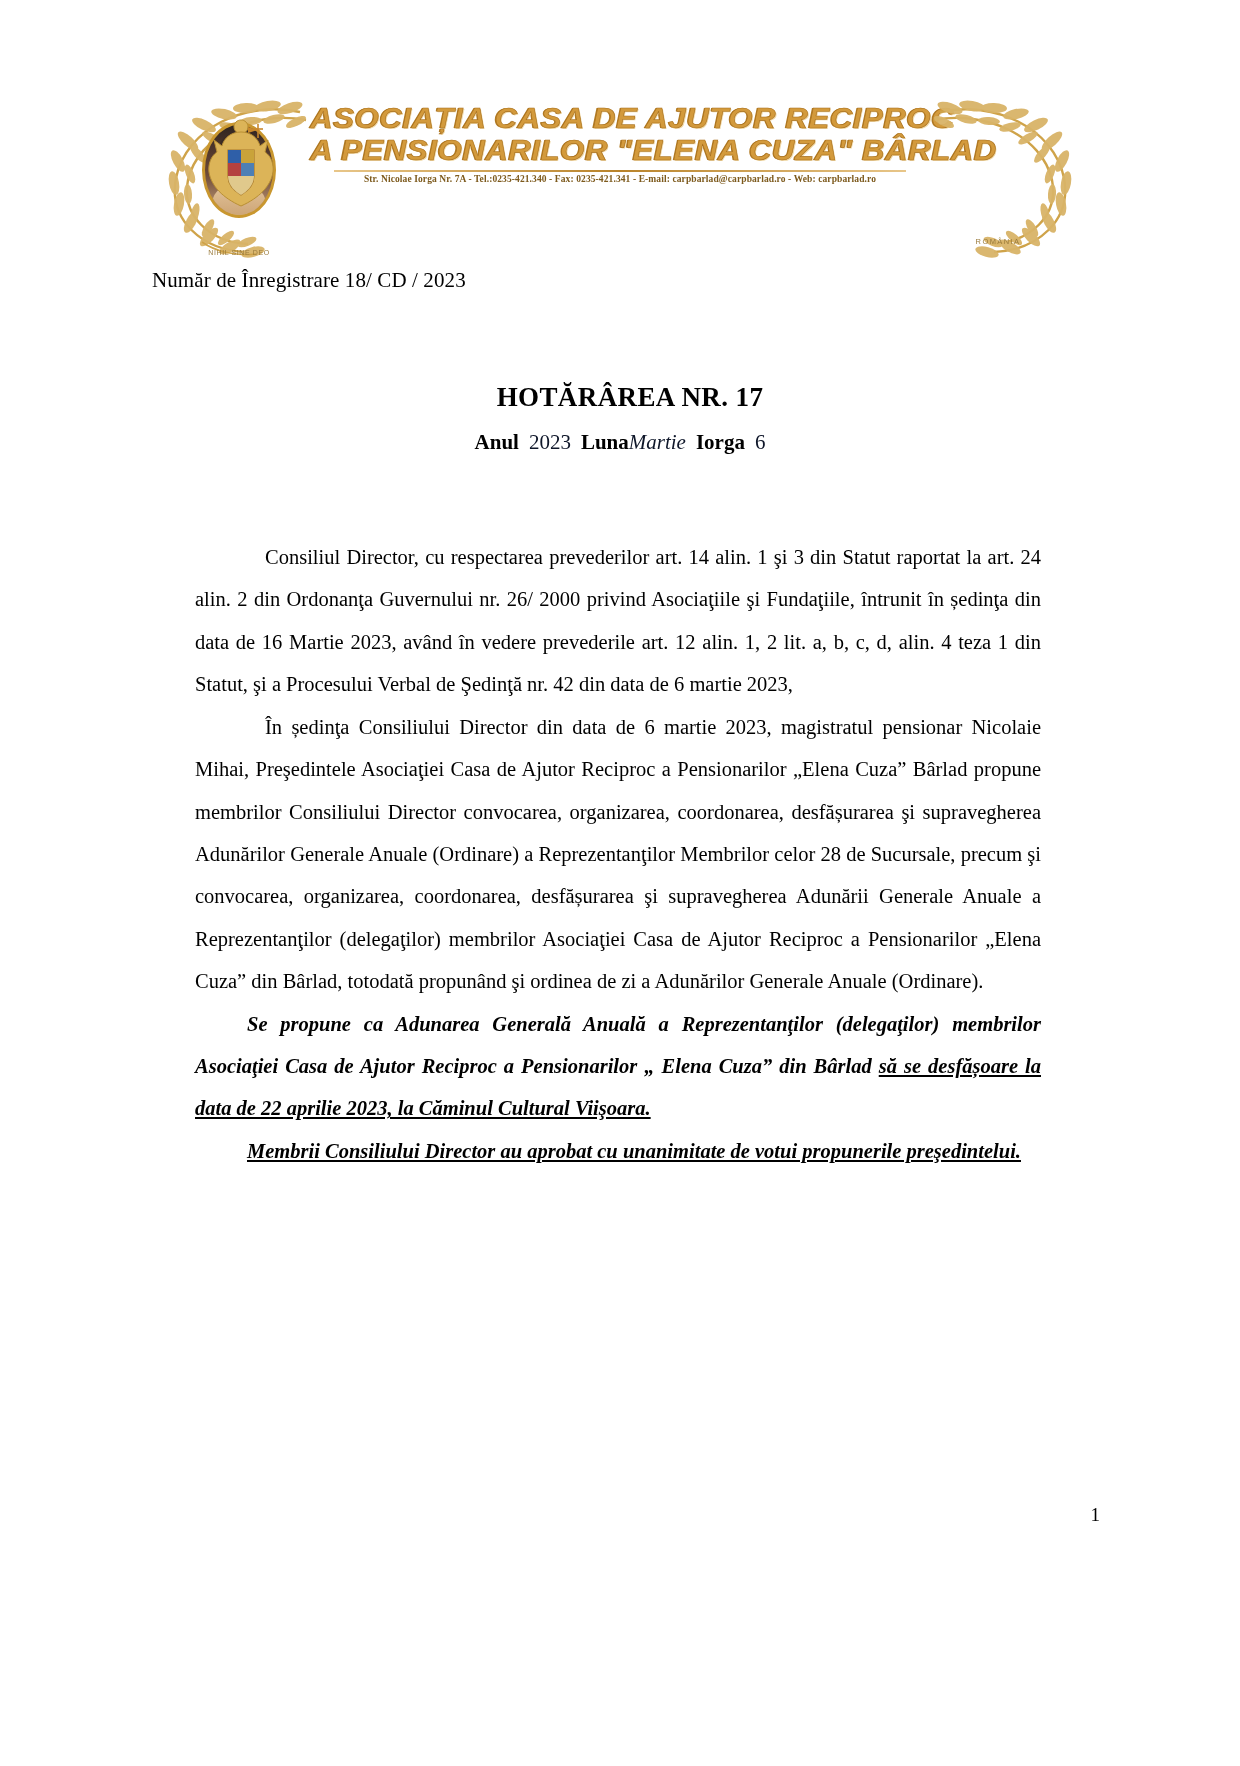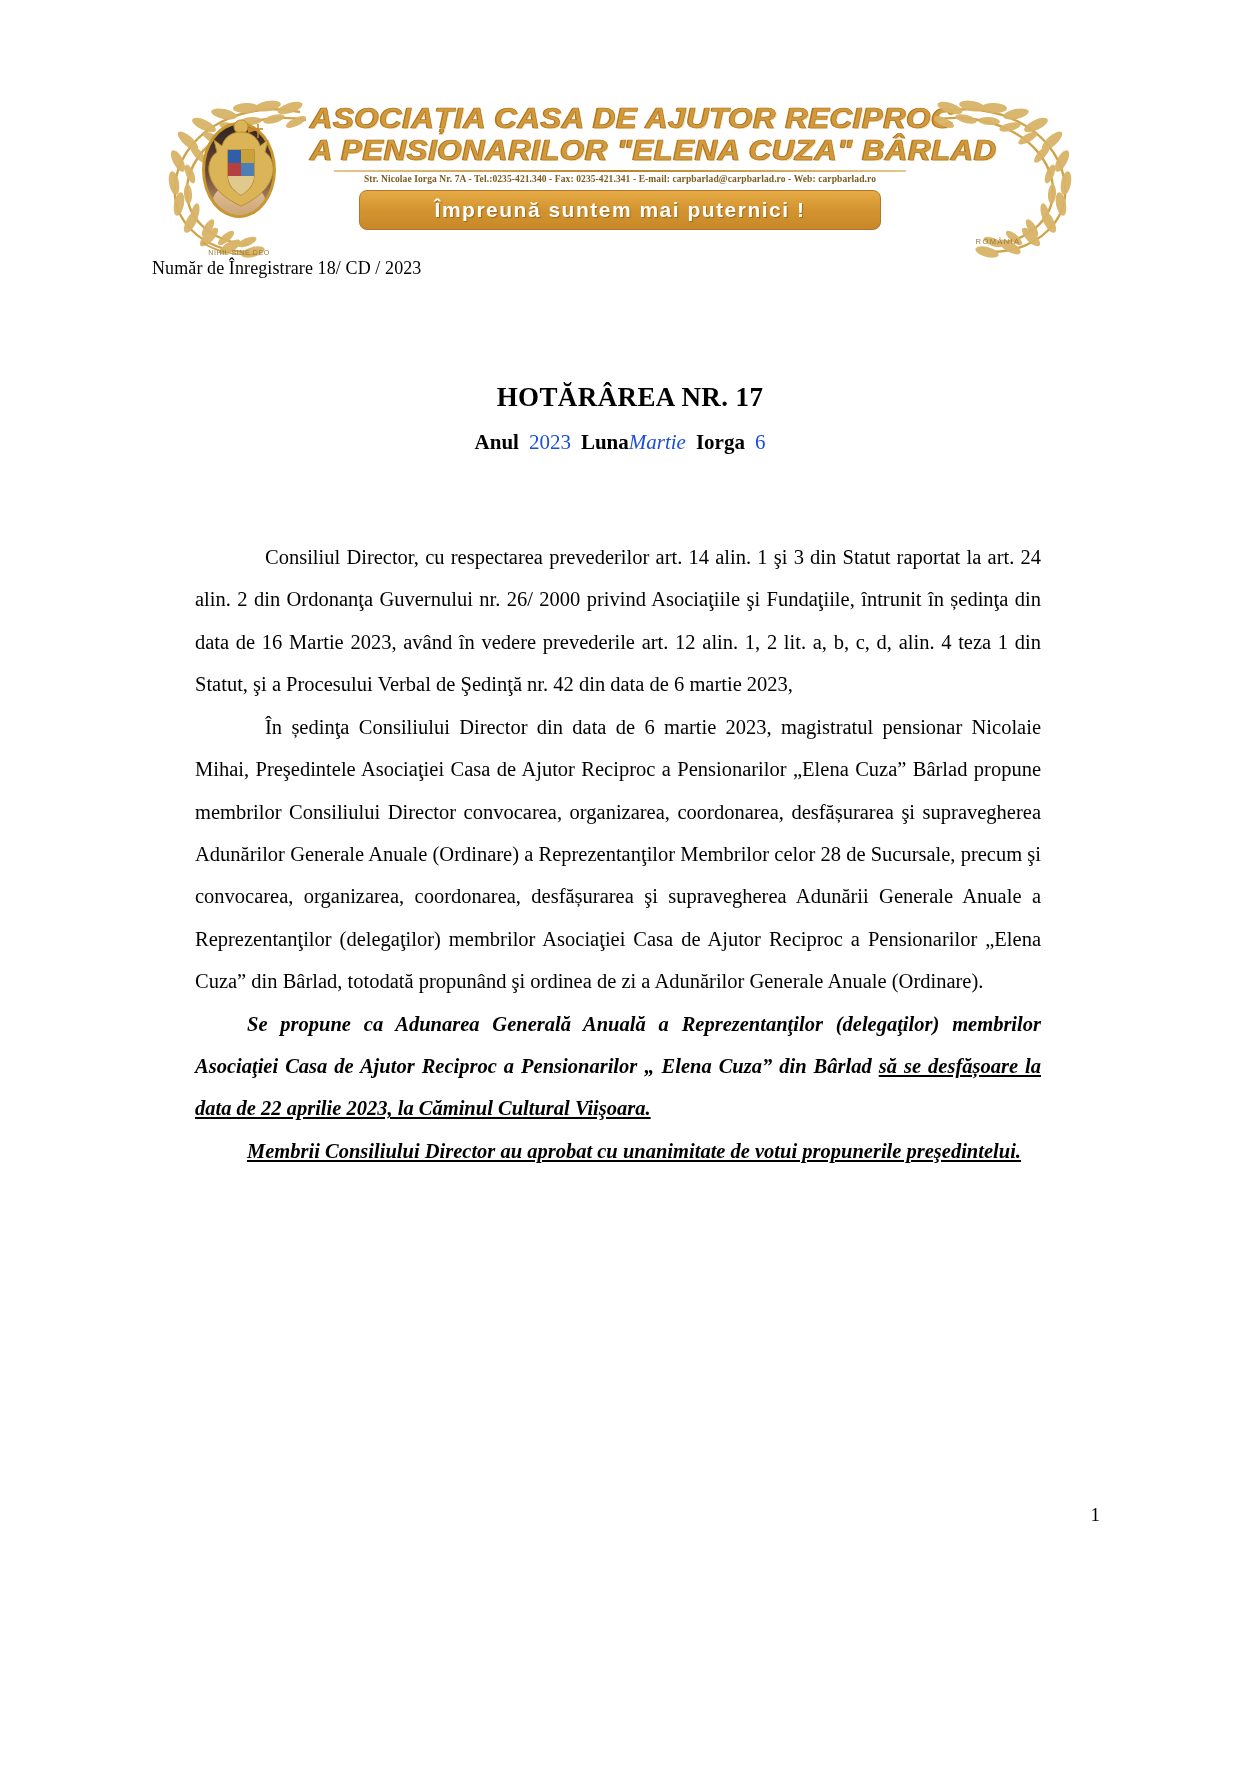--- a/index.html
+++ b/index.html
@@ -182,22 +182,22 @@
     font-family: "Liberation Sans", "DejaVu Sans", sans-serif;
     font-size: 7.5px;
     letter-spacing: 1.4px;
     color: #9a7b3c;
   }
 
   
   .reg-line {
     position: absolute;
     left: 152px;
-    top: 258px;
-    font-size: 18px;
+    top: 268px;
+    font-size: 21px;
     letter-spacing: 0.1px;
   }
 
   .doc-title {
     position: absolute;
     left: 0; right: 0;
     top: 382px;
     text-align: center;
     font-weight: bold;
     font-size: 27px;
@@ -206,21 +206,21 @@
   }
   .doc-subtitle {
     position: absolute;
     left: 0; right: 0;
     top: 430px;
     text-align: center;
     font-size: 21px;
   }
   .doc-subtitle .lbl { font-weight: bold; }
   .doc-subtitle .val {
-    color: #1d4ed8;
+    color: #0f172a;
     font-style: italic;
   }
   .doc-subtitle .val.plain { font-style: normal; }
   .doc-subtitle .sp { display: inline-block; width: 10px; }
 
   .body-wrap {
     position: absolute;
     left: 152px;
     top: 536px;
     width: 846px;
@@ -312,23 +312,20 @@
         <div class="bust"></div>
       </div>
 
       <div class="coa-motto">NIHIL SINE DEO</div>
 
       <div class="lh-center">
         <div class="lh-title">ASOCIAȚIA CASA DE AJUTOR RECIPROC</div>
         <div class="lh-title l2">A PENSIONARILOR "ELENA CUZA" BÂRLAD</div>
         <div class="lh-rule"></div>
         <div class="lh-contact">Str. Nicolae Iorga Nr. 7A - Tel.:0235-421.340 - Fax: 0235-421.341 - E-mail: carpbarlad@carpbarlad.ro - Web: carpbarlad.ro</div>
-        <div class="lh-banner">
-          <span>Împreună  suntem  mai  puternici !</span>
-        </div>
       </div>
 
       <div class="wreath right">
         <svg viewBox="0 0 182 168" xmlns="http://www.w3.org/2000/svg">
           <g fill="none" stroke="#cfa349" stroke-width="2.4">
             <path d="M32,20 C86,8 146,36 156,86 C164,128 130,158 86,160"></path>
             <path d="M26,28 C78,18 134,44 144,88 C151,124 122,150 84,152"></path>
           </g>
           <g fill="#d9b468" opacity="0.95">
             <ellipse cx="42" cy="16" rx="13" ry="5" transform="rotate(18 42 16)"></ellipse>

